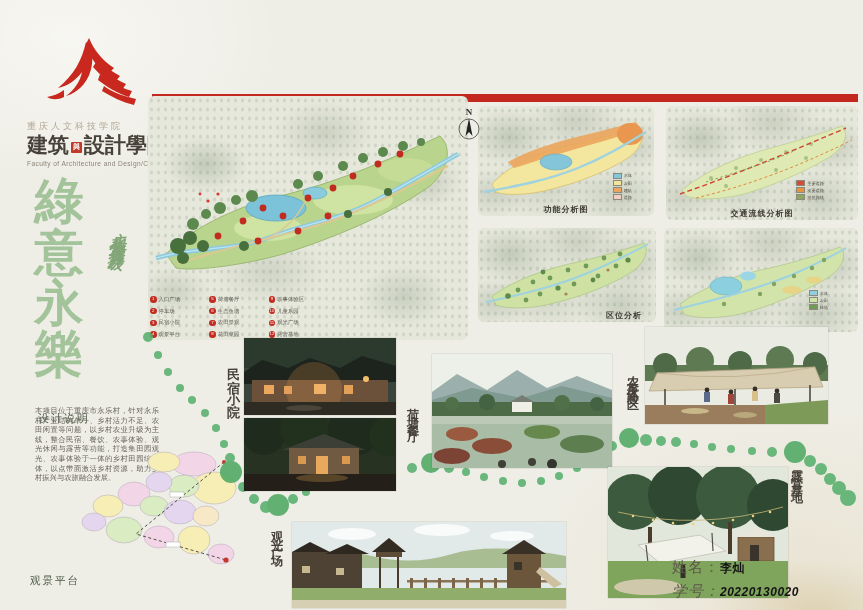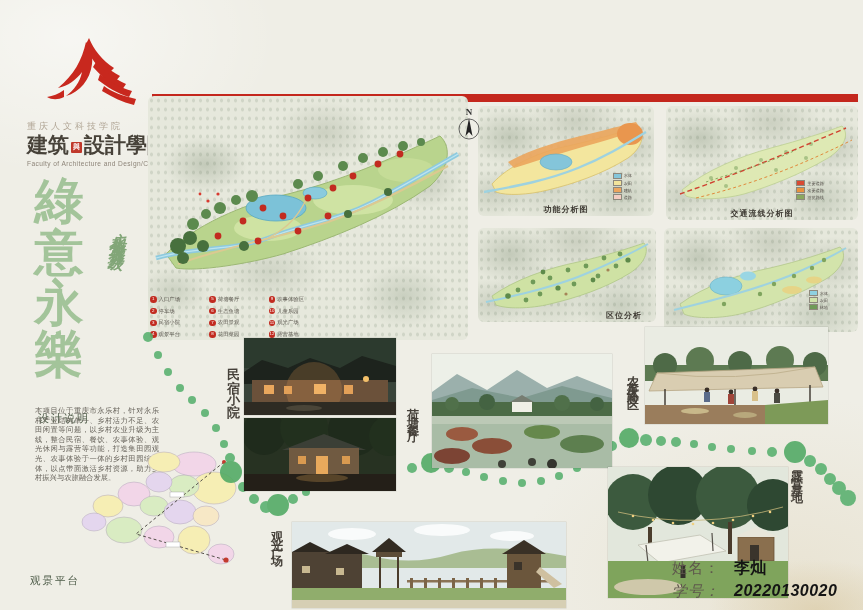--- a/index.html
+++ b/index.html
@@ -61,21 +61,21 @@
   .mini-legend .lb{font-size:4.2px;color:#55504a;white-space:nowrap;}
   
   .vlabel{position:absolute;writing-mode:vertical-rl;font-family:"Liberation Serif",serif;
     font-weight:700;color:#454039;z-index:5;}
   .photo{position:absolute;z-index:4;box-shadow:0 0 0 .5px rgba(0,0,0,.12);}
   .trail{position:absolute;inset:0;z-index:3;pointer-events:none;}
   
   .footer-row{position:absolute;left:672px;z-index:6;font-family:"Liberation Serif",serif;
     font-size:15px;color:#5e574c;letter-spacing:1px;}
   .footer-row b{font-family:"Liberation Sans",sans-serif;font-weight:700;color:#141414;
-    font-size:16px;letter-spacing:.5px;margin-left:14px;}
+    font-size:12px;letter-spacing:.5px;}
   .footer-shade{left:630px;top:540px;width:233px;height:70px;z-index:1;
     background:radial-gradient(150px 70px at 80% 100%, rgba(212,192,146,.5), transparent 72%);}
   .compass{left:456px;top:106px;width:26px;height:36px;z-index:2;}
 </style>
 </head>
 <body>
 
 <div class="poster">
 
   <svg class="abs" style="left:42px;top:30px;" width="100" height="90" viewBox="0 0 100 90">

